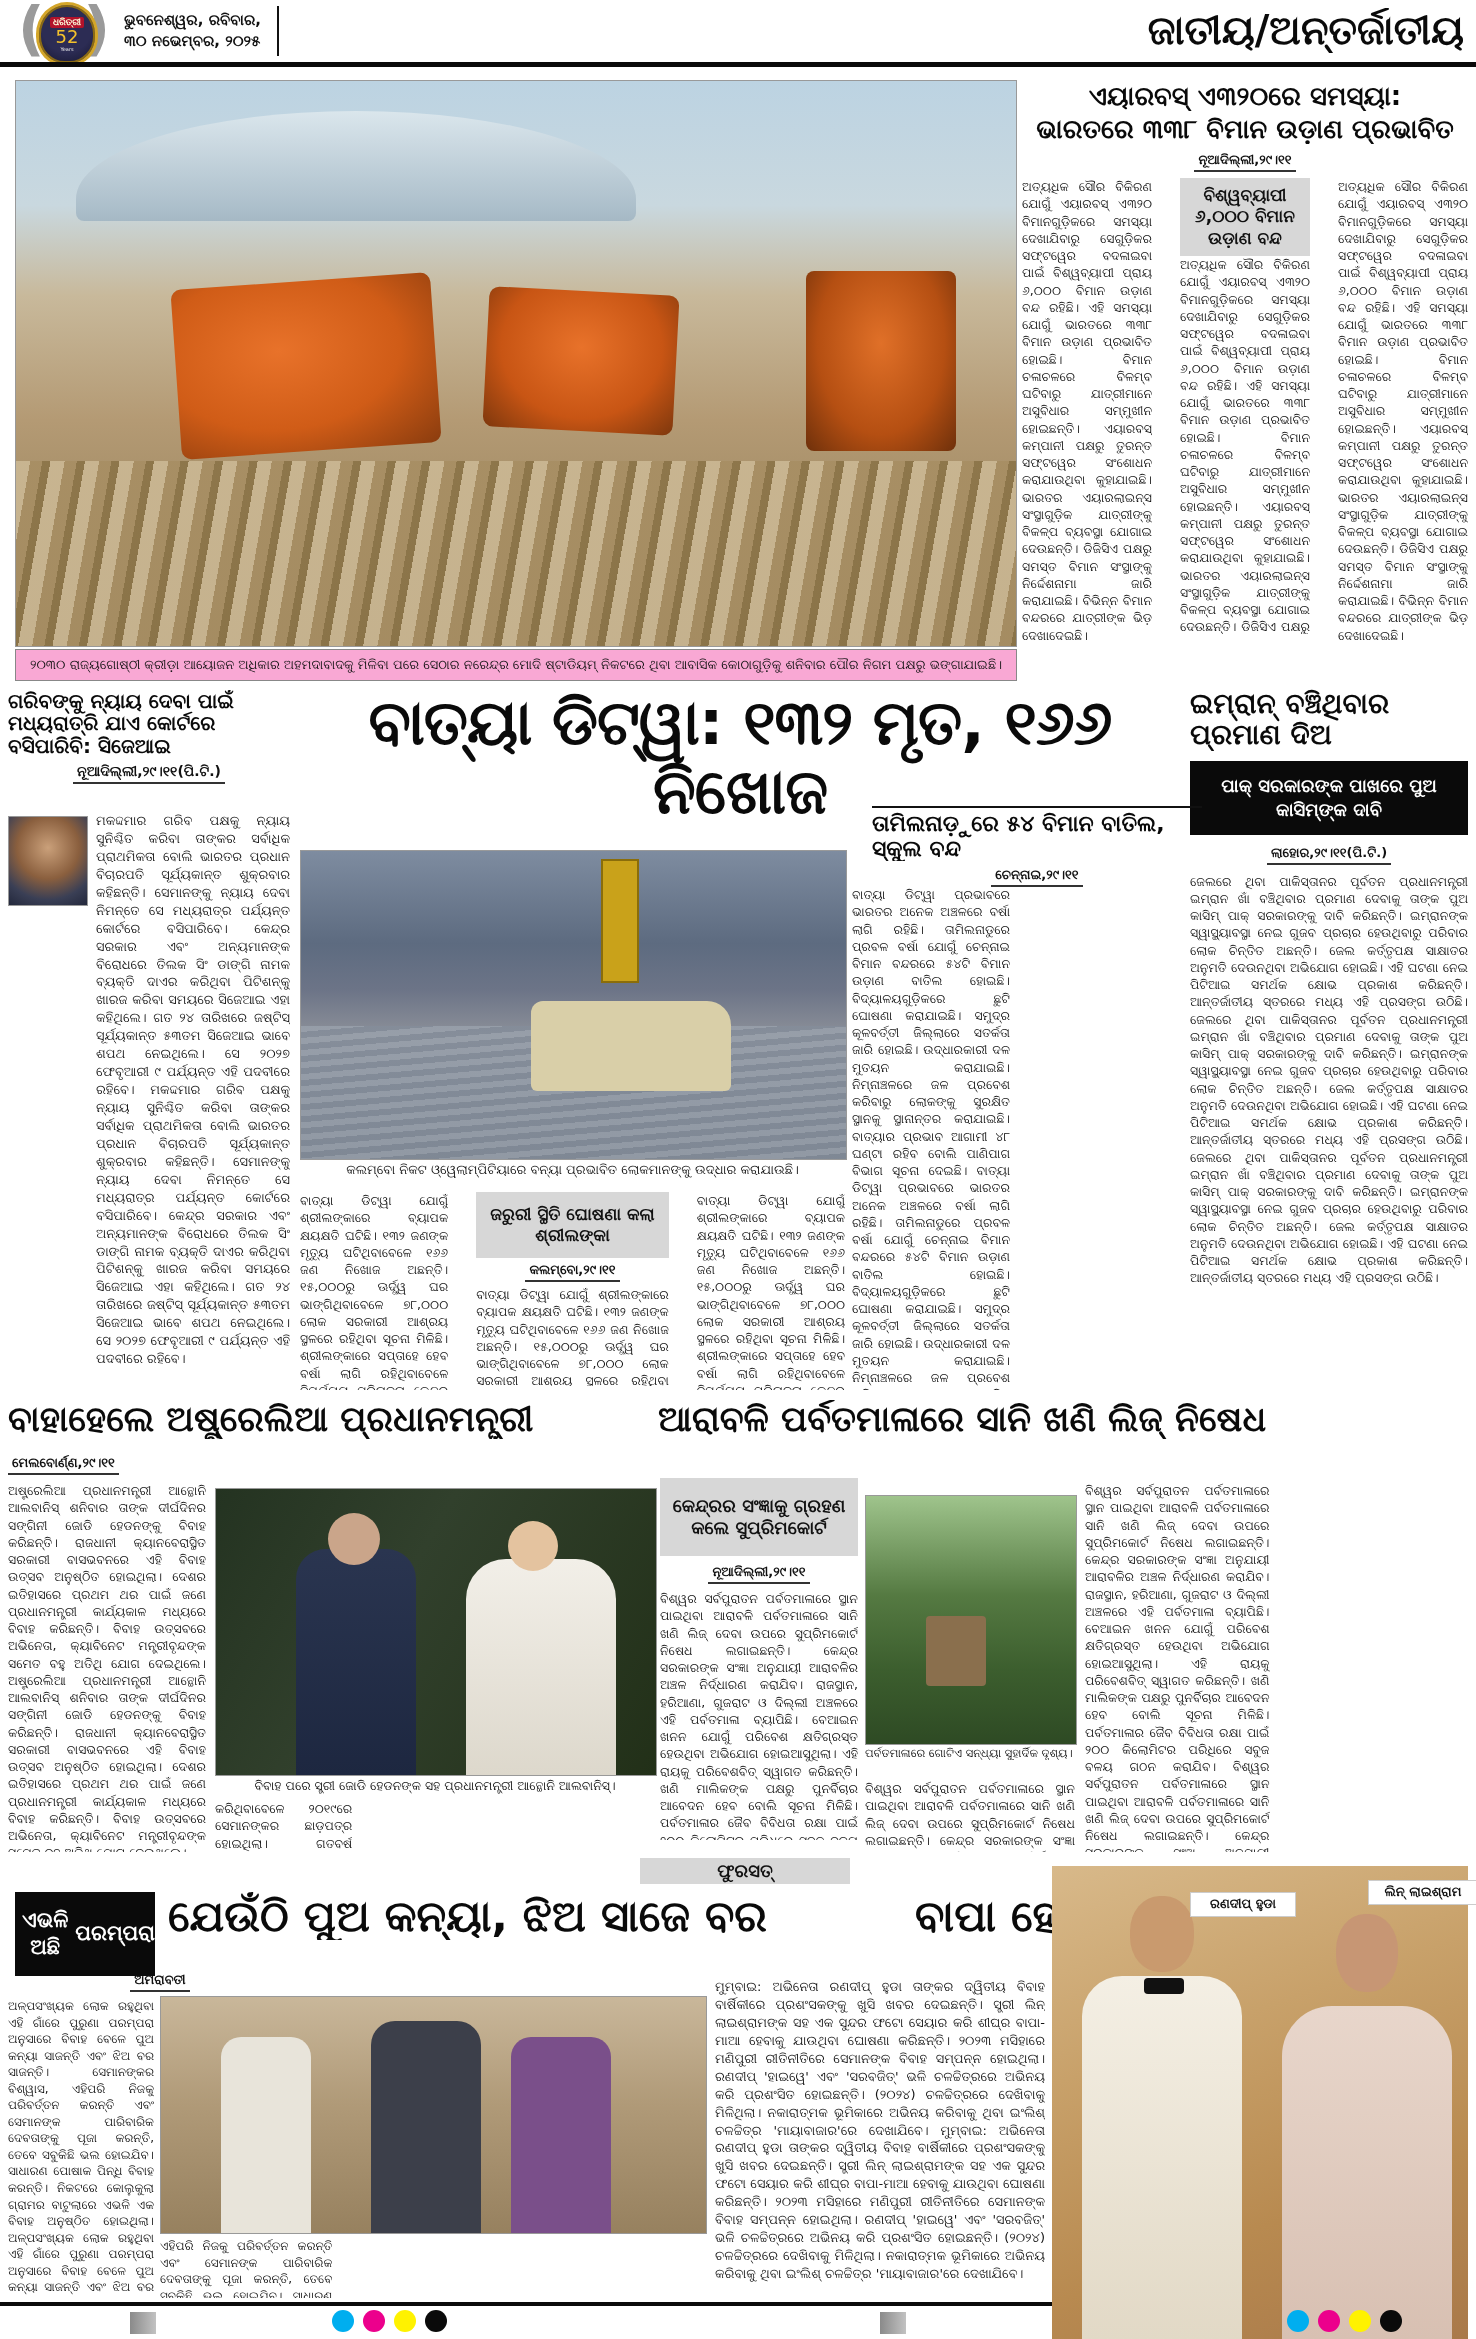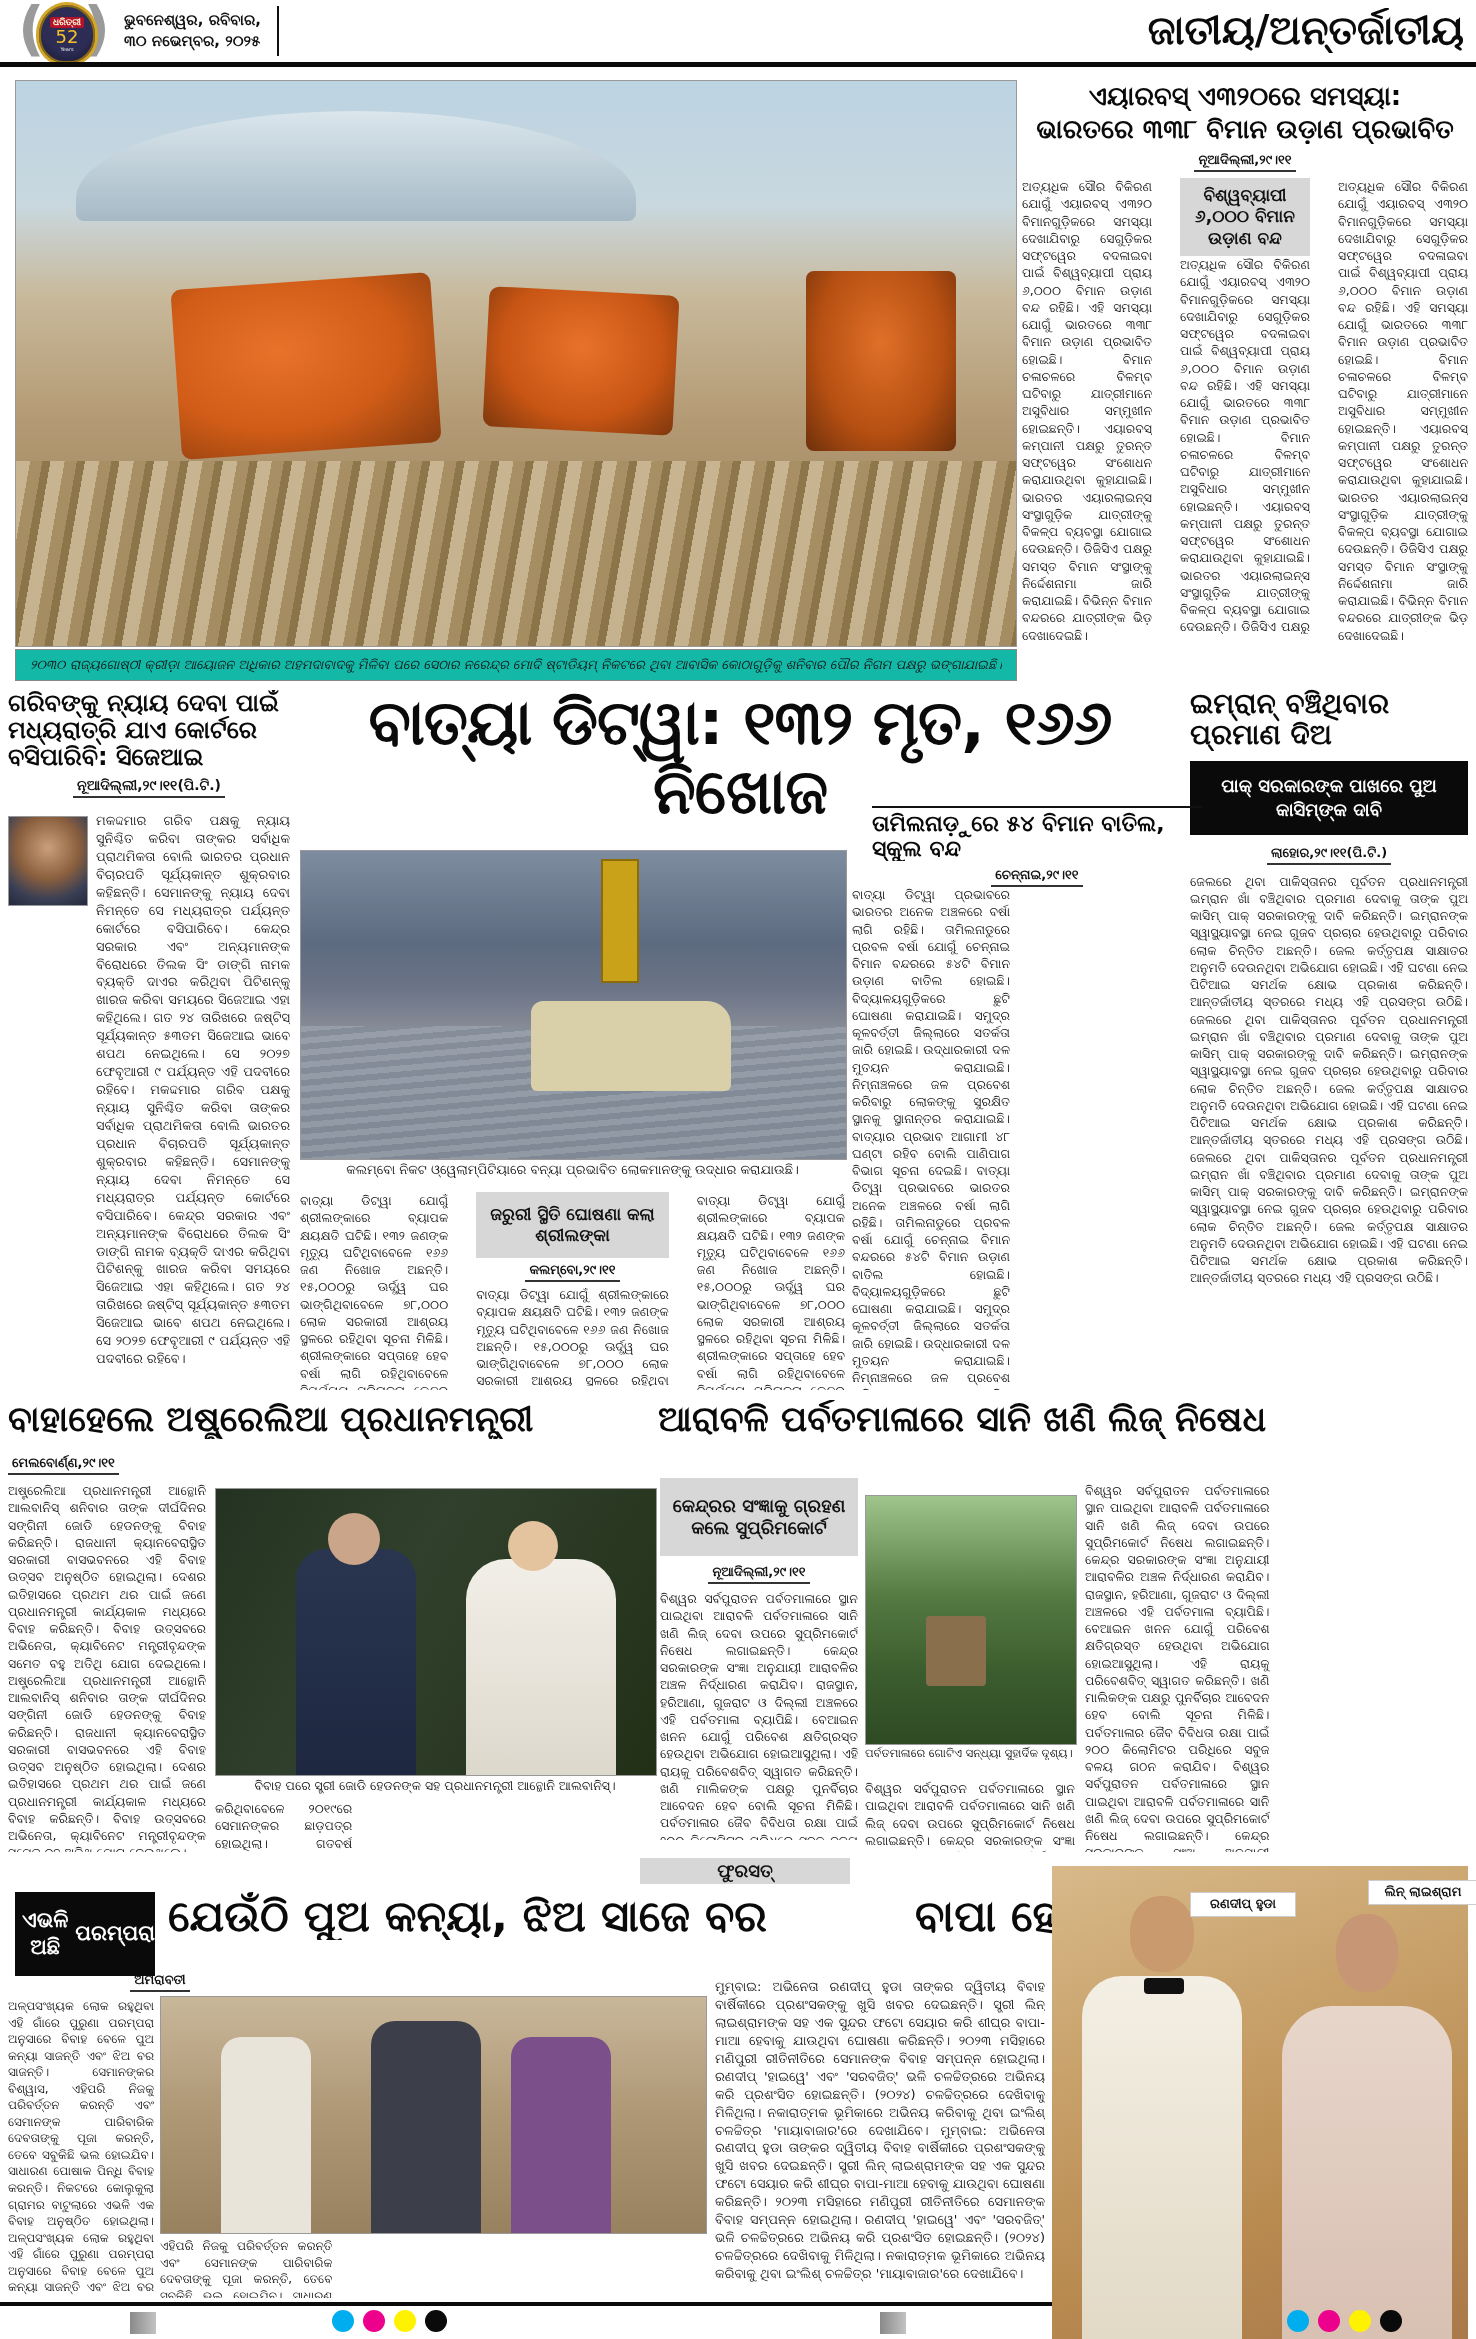--- a/index.html
+++ b/index.html
@@ -8,21 +8,21 @@
   .abs{position:absolute;}
   .ctr{text-align:center;}
   .body-txt{font-size:12.5px;line-height:1.38;text-align:justify;overflow:hidden;color:#151515;}
   .headline{font-weight:bold;color:#0a0a0a;line-height:1.12;overflow:hidden;}
   .dateline{font-size:13px;font-weight:bold;text-align:center;}
   .dateline span{display:inline-block;border-bottom:2px solid #333;padding:0 4px 2px;}
   .graybox{background:#d7d7d7;font-weight:bold;text-align:center;display:flex;align-items:center;justify-content:center;overflow:hidden;line-height:1.25;}
   .blackbox{background:#0a0a0a;color:#fff;font-weight:bold;text-align:center;display:flex;align-items:center;justify-content:center;line-height:1.3;overflow:hidden;}
   .photo{border:1px solid #999;overflow:hidden;}
   .caption{font-size:12.5px;text-align:center;overflow:hidden;line-height:1.25;}
-  .cap-bar{border:1px solid #888;background:#14b8a6;display:flex;align-items:center;justify-content:center;font-style:italic;}
+  .cap-bar{border:1px solid #888;background:#f9a8d4;display:flex;align-items:center;justify-content:center;}
   .rule{background:#0a0a0a;}
   .cols3{column-count:3;column-gap:14px;}
   .cols2{column-count:2;column-gap:14px;}
   .colflex{display:flex;gap:28px;}
   .colflex > div{flex:1;}
   .dot{width:22px;height:22px;border-radius:50%;display:inline-block;margin:0 2px;}
   .regsq{width:26px;height:22px;display:inline-block;}
   .namechip{background:#fff;border:1px solid #ccc;font-size:13px;font-weight:bold;text-align:center;padding:3px 6px;line-height:1.3;}
   
   .logo-wrap{display:flex;align-items:center;}
@@ -79,21 +79,21 @@
   <div class="abs colflex" style="left:1022px;top:178px;width:446px;height:468px;">
     <div class="body-txt">ଅତ୍ୟଧିକ ସୌର ବିକିରଣ ଯୋଗୁଁ ଏୟାରବସ୍ ଏ୩୨୦ ବିମାନଗୁଡ଼ିକରେ ସମସ୍ୟା ଦେଖାଯିବାରୁ ସେଗୁଡ଼ିକର ସଫ୍ଟୱେର ବଦଳାଇବା ପାଇଁ ବିଶ୍ୱବ୍ୟାପୀ ପ୍ରାୟ ୬,୦୦୦ ବିମାନ ଉଡ଼ାଣ ବନ୍ଦ ରହିଛି। ଏହି ସମସ୍ୟା ଯୋଗୁଁ ଭାରତରେ ୩୩୮ ବିମାନ ଉଡ଼ାଣ ପ୍ରଭାବିତ ହୋଇଛି। ବିମାନ ଚଳାଚଳରେ ବିଳମ୍ବ ଘଟିବାରୁ ଯାତ୍ରୀମାନେ ଅସୁବିଧାର ସମ୍ମୁଖୀନ ହୋଇଛନ୍ତି। ଏୟାରବସ୍ କମ୍ପାନୀ ପକ୍ଷରୁ ତୁରନ୍ତ ସଫ୍ଟୱେର ସଂଶୋଧନ କରାଯାଉଥିବା କୁହାଯାଇଛି। ଭାରତର ଏୟାରଲାଇନ୍ସ ସଂସ୍ଥାଗୁଡ଼ିକ ଯାତ୍ରୀଙ୍କୁ ବିକଳ୍ପ ବ୍ୟବସ୍ଥା ଯୋଗାଇ ଦେଉଛନ୍ତି। ଡିଜିସିଏ ପକ୍ଷରୁ ସମସ୍ତ ବିମାନ ସଂସ୍ଥାଙ୍କୁ ନିର୍ଦ୍ଦେଶନାମା ଜାରି କରାଯାଇଛି। ବିଭିନ୍ନ ବିମାନ ବନ୍ଦରରେ ଯାତ୍ରୀଙ୍କ ଭିଡ଼ ଦେଖାଦେଇଛି।</div>
     <div>
       <div class="graybox" style="width:100%;height:78px;font-size:17px;margin-bottom:0;">ବିଶ୍ୱବ୍ୟାପୀ ୬,୦୦୦ ବିମାନ ଉଡ଼ାଣ ବନ୍ଦ</div>
       <div class="body-txt" style="height:378px;">ଅତ୍ୟଧିକ ସୌର ବିକିରଣ ଯୋଗୁଁ ଏୟାରବସ୍ ଏ୩୨୦ ବିମାନଗୁଡ଼ିକରେ ସମସ୍ୟା ଦେଖାଯିବାରୁ ସେଗୁଡ଼ିକର ସଫ୍ଟୱେର ବଦଳାଇବା ପାଇଁ ବିଶ୍ୱବ୍ୟାପୀ ପ୍ରାୟ ୬,୦୦୦ ବିମାନ ଉଡ଼ାଣ ବନ୍ଦ ରହିଛି। ଏହି ସମସ୍ୟା ଯୋଗୁଁ ଭାରତରେ ୩୩୮ ବିମାନ ଉଡ଼ାଣ ପ୍ରଭାବିତ ହୋଇଛି। ବିମାନ ଚଳାଚଳରେ ବିଳମ୍ବ ଘଟିବାରୁ ଯାତ୍ରୀମାନେ ଅସୁବିଧାର ସମ୍ମୁଖୀନ ହୋଇଛନ୍ତି। ଏୟାରବସ୍ କମ୍ପାନୀ ପକ୍ଷରୁ ତୁରନ୍ତ ସଫ୍ଟୱେର ସଂଶୋଧନ କରାଯାଉଥିବା କୁହାଯାଇଛି। ଭାରତର ଏୟାରଲାଇନ୍ସ ସଂସ୍ଥାଗୁଡ଼ିକ ଯାତ୍ରୀଙ୍କୁ ବିକଳ୍ପ ବ୍ୟବସ୍ଥା ଯୋଗାଇ ଦେଉଛନ୍ତି। ଡିଜିସିଏ ପକ୍ଷରୁ ସମସ୍ତ ବିମାନ ସଂସ୍ଥାଙ୍କୁ ନିର୍ଦ୍ଦେଶନାମା ଜାରି କରାଯାଇଛି। ବିଭିନ୍ନ ବିମାନ ବନ୍ଦରରେ ଯାତ୍ରୀଙ୍କ ଭିଡ଼ ଦେଖାଦେଇଛି।</div>
     </div>
     <div class="body-txt">ଅତ୍ୟଧିକ ସୌର ବିକିରଣ ଯୋଗୁଁ ଏୟାରବସ୍ ଏ୩୨୦ ବିମାନଗୁଡ଼ିକରେ ସମସ୍ୟା ଦେଖାଯିବାରୁ ସେଗୁଡ଼ିକର ସଫ୍ଟୱେର ବଦଳାଇବା ପାଇଁ ବିଶ୍ୱବ୍ୟାପୀ ପ୍ରାୟ ୬,୦୦୦ ବିମାନ ଉଡ଼ାଣ ବନ୍ଦ ରହିଛି। ଏହି ସମସ୍ୟା ଯୋଗୁଁ ଭାରତରେ ୩୩୮ ବିମାନ ଉଡ଼ାଣ ପ୍ରଭାବିତ ହୋଇଛି। ବିମାନ ଚଳାଚଳରେ ବିଳମ୍ବ ଘଟିବାରୁ ଯାତ୍ରୀମାନେ ଅସୁବିଧାର ସମ୍ମୁଖୀନ ହୋଇଛନ୍ତି। ଏୟାରବସ୍ କମ୍ପାନୀ ପକ୍ଷରୁ ତୁରନ୍ତ ସଫ୍ଟୱେର ସଂଶୋଧନ କରାଯାଉଥିବା କୁହାଯାଇଛି। ଭାରତର ଏୟାରଲାଇନ୍ସ ସଂସ୍ଥାଗୁଡ଼ିକ ଯାତ୍ରୀଙ୍କୁ ବିକଳ୍ପ ବ୍ୟବସ୍ଥା ଯୋଗାଇ ଦେଉଛନ୍ତି। ଡିଜିସିଏ ପକ୍ଷରୁ ସମସ୍ତ ବିମାନ ସଂସ୍ଥାଙ୍କୁ ନିର୍ଦ୍ଦେଶନାମା ଜାରି କରାଯାଇଛି। ବିଭିନ୍ନ ବିମାନ ବନ୍ଦରରେ ଯାତ୍ରୀଙ୍କ ଭିଡ଼ ଦେଖାଦେଇଛି।</div>
   </div>
 
   <div class="abs" style="left:8px;top:690px;width:282px;">
-    <div class="headline" style="font-size:24px;">ଗରିବଙ୍କୁ ନ୍ୟାୟ ଦେବା ପାଇଁ ମଧ୍ୟରାତ୍ରି ଯାଏ କୋର୍ଟରେ ବସିପାରିବି: ସିଜେଆଇ</div>
+    <div class="headline" style="font-size:20px;">ଗରିବଙ୍କୁ ନ୍ୟାୟ ଦେବା ପାଇଁ ମଧ୍ୟରାତ୍ରି ଯାଏ କୋର୍ଟରେ ବସିପାରିବି: ସିଜେଆଇ</div>
     <div class="dateline" style="margin-top:6px;font-size:14px;"><span>ନୂଆଦିଲ୍ଲୀ,୨୯।୧୧(ପି.ଟି.)</span></div>
   </div>
   <div class="abs" style="left:8px;top:812px;width:282px;height:578px;">
     <div class="photo" style="float:left;width:78px;height:88px;margin:4px 8px 4px 0;background:radial-gradient(circle at 50% 35%,#caa07a 0%,#8a5f3e 45%,#3a3f55 75%,#23283c 100%);"></div>
     <div class="body-txt" style="height:578px;font-size:13px;">ମକଦ୍ଦମାର ଗରିବ ପକ୍ଷକୁ ନ୍ୟାୟ ସୁନିଶ୍ଚିତ କରିବା ତାଙ୍କର ସର୍ବାଧିକ ପ୍ରାଥମିକତା ବୋଲି ଭାରତର ପ୍ରଧାନ ବିଚାରପତି ସୂର୍ଯ୍ୟକାନ୍ତ ଶୁକ୍ରବାର କହିଛନ୍ତି। ସେମାନଙ୍କୁ ନ୍ୟାୟ ଦେବା ନିମନ୍ତେ ସେ ମଧ୍ୟରାତ୍ର ପର୍ଯ୍ୟନ୍ତ କୋର୍ଟରେ ବସିପାରିବେ। କେନ୍ଦ୍ର ସରକାର ଏବଂ ଅନ୍ୟମାନଙ୍କ ବିରୋଧରେ ତିଲକ ସିଂ ଡାଙ୍ଗି ନାମକ ବ୍ୟକ୍ତି ଦାଏର କରିଥିବା ପିଟିଶନ୍‌କୁ ଖାରଜ କରିବା ସମୟରେ ସିଜେଆଇ ଏହା କହିଥିଲେ। ଗତ ୨୪ ତାରିଖରେ ଜଷ୍ଟିସ୍ ସୂର୍ଯ୍ୟକାନ୍ତ ୫୩ତମ ସିଜେଆଇ ଭାବେ ଶପଥ ନେଇଥିଲେ। ସେ ୨୦୨୭ ଫେବୃଆରୀ ୯ ପର୍ଯ୍ୟନ୍ତ ଏହି ପଦବୀରେ ରହିବେ। ମକଦ୍ଦମାର ଗରିବ ପକ୍ଷକୁ ନ୍ୟାୟ ସୁନିଶ୍ଚିତ କରିବା ତାଙ୍କର ସର୍ବାଧିକ ପ୍ରାଥମିକତା ବୋଲି ଭାରତର ପ୍ରଧାନ ବିଚାରପତି ସୂର୍ଯ୍ୟକାନ୍ତ ଶୁକ୍ରବାର କହିଛନ୍ତି। ସେମାନଙ୍କୁ ନ୍ୟାୟ ଦେବା ନିମନ୍ତେ ସେ ମଧ୍ୟରାତ୍ର ପର୍ଯ୍ୟନ୍ତ କୋର୍ଟରେ ବସିପାରିବେ। କେନ୍ଦ୍ର ସରକାର ଏବଂ ଅନ୍ୟମାନଙ୍କ ବିରୋଧରେ ତିଲକ ସିଂ ଡାଙ୍ଗି ନାମକ ବ୍ୟକ୍ତି ଦାଏର କରିଥିବା ପିଟିଶନ୍‌କୁ ଖାରଜ କରିବା ସମୟରେ ସିଜେଆଇ ଏହା କହିଥିଲେ। ଗତ ୨୪ ତାରିଖରେ ଜଷ୍ଟିସ୍ ସୂର୍ଯ୍ୟକାନ୍ତ ୫୩ତମ ସିଜେଆଇ ଭାବେ ଶପଥ ନେଇଥିଲେ। ସେ ୨୦୨୭ ଫେବୃଆରୀ ୯ ପର୍ଯ୍ୟନ୍ତ ଏହି ପଦବୀରେ ରହିବେ।</div>
   </div>
 
   <div class="abs headline ctr" style="left:300px;top:688px;width:880px;font-size:62px;letter-spacing:-1px;">ବାତ୍ୟା ଡିଟ୍ୱା: ୧୩୨ ମୃତ, ୧୬୬ ନିଖୋଜ</div>
 
   <div class="abs" style="left:1190px;top:688px;width:278px;">

